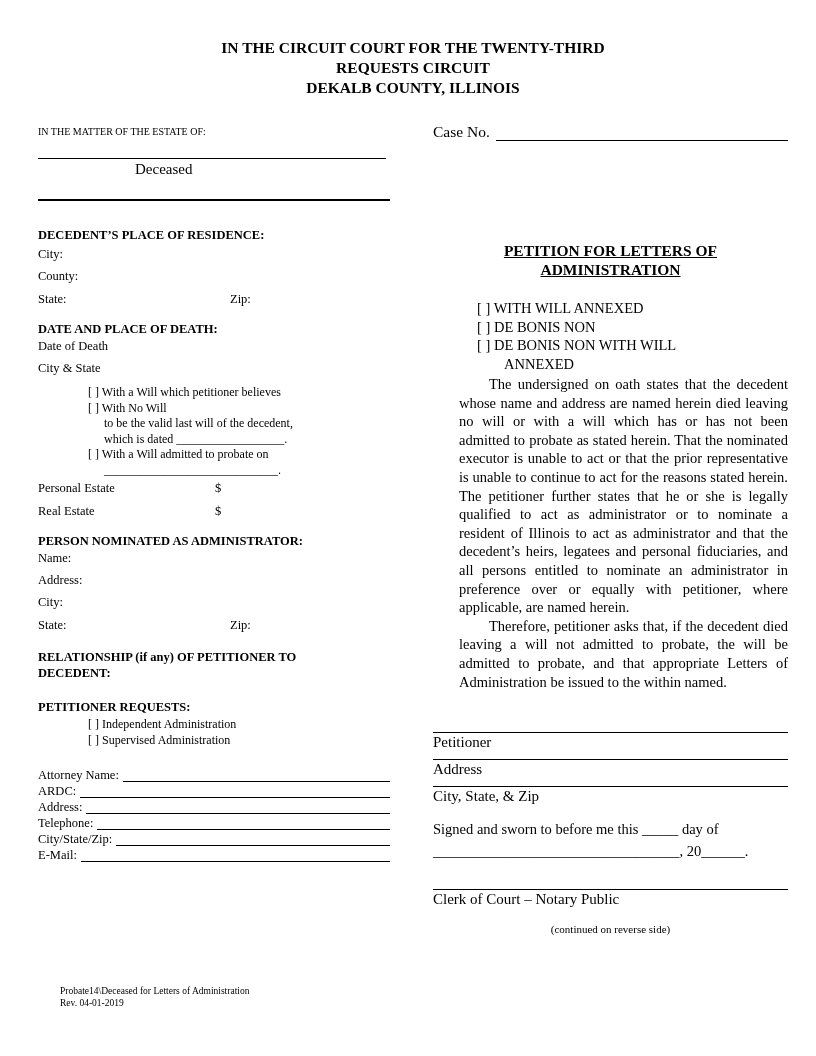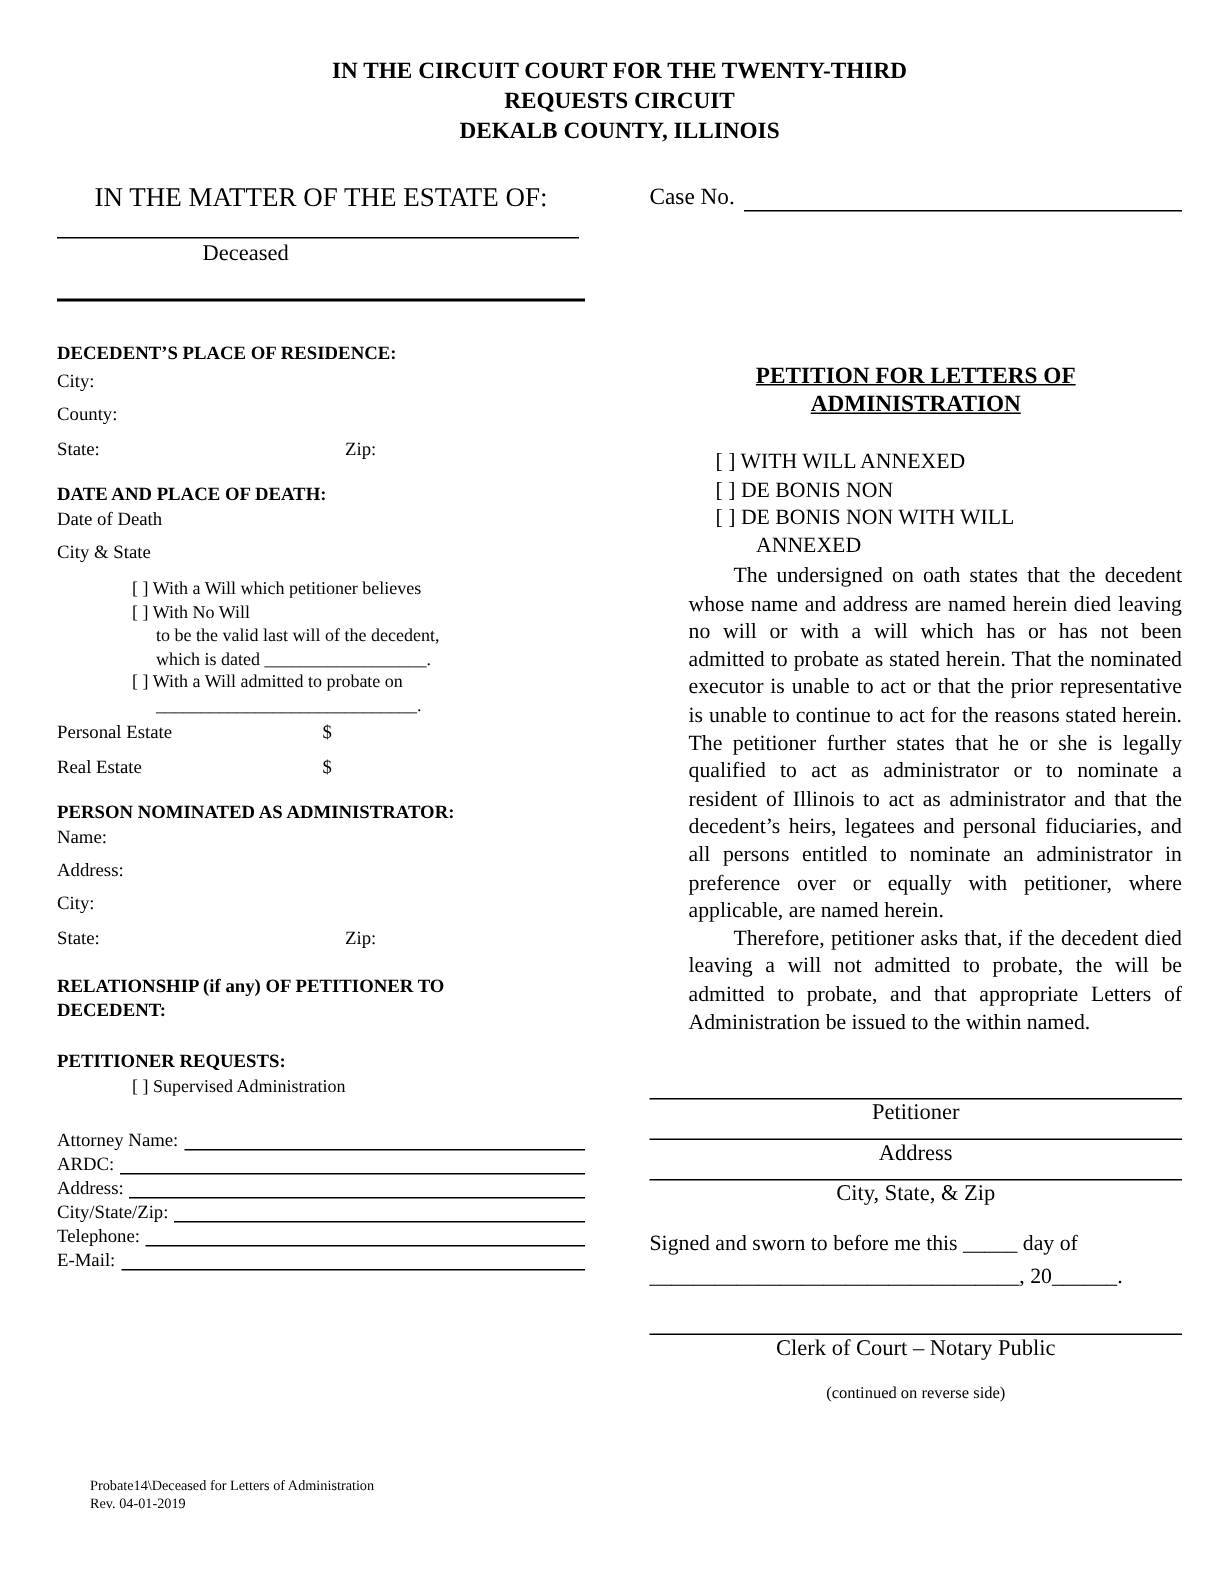--- a/index.html
+++ b/index.html
@@ -8,21 +8,21 @@
     background:#ffffff; color:#000000;
     font-family:"Liberation Serif","DejaVu Serif",serif;
     position:relative; overflow:hidden;
   }
   .page { padding:38px 28px 0 38px; }
   .court-header { text-align:center; font-weight:bold; font-size:15.5px; line-height:20px; }
   .columns { display:flex; margin-top:24px; }
   .col-left { width:352px; flex:none; }
   .col-right { width:355px; flex:none; margin-left:43px; }
 
-  .caption-estate { font-size:18px; line-height:19px;text-align:center; }
+  .caption-estate { font-size:10px; line-height:19px; }
   .deceased-line { height:18px; border-bottom:1px solid #000; width:348px; }
   .deceased-label { font-size:15px; margin-left:97px; margin-top:1px; line-height:19px; }
   .thick-rule { border-bottom:2.5px solid #000; margin-top:20px; width:352px; }
 
   .sec-heading { font-weight:bold; font-size:12.5px; line-height:16px; }
   .row { font-size:12.5px; line-height:15px; }
   .in-w192 { display:inline-block; width:192px; }
   .in-w177 { display:inline-block; width:177px; }
   .cb-block { margin-left:50px; font-size:12px; line-height:15.5px; }
   .cb-cont { margin-left:16px; }
@@ -38,21 +38,21 @@
   .petition-title { margin-top:100px; text-align:center; font-weight:bold; font-size:15.5px; line-height:19px; }
   .petition-title div { text-decoration:underline; }
 
   .r-options { margin-top:20px; margin-left:44px; font-size:14.5px; line-height:18.5px; }
   .r-opt-cont { margin-left:27px; }
 
   .para { font-size:14.5px; line-height:18.6px; text-align:justify; text-indent:30px;margin-left:26px; }
   .para1 { margin-top:2px; }
 
   .sig-line { height:8px; border-bottom:1px solid #000; }
-  .sig-label { text-align:center; font-size:15px; line-height:19px; }
+  .sig-label { text-align:left; font-size:15px; line-height:19px; }
   .sig1 { margin-top:34px; }
   .clerk { margin-top:20px; }
 
   .sworn { margin-top:12px; font-size:14.5px; line-height:22px; }
   .continued { margin-top:14px; text-align:center; font-size:11px; }
 
   .footer { position:absolute; left:60px; top:986px; font-size:9.5px; line-height:11.5px; }
 </style>
 </head>
 <body>
@@ -109,42 +109,43 @@
         <span class="in-w192">State:</span><span>Zip:</span>
       </div>
 
       <div class="sec-heading" style="margin-top:16px">
         <div>RELATIONSHIP (if any) OF PETITIONER TO</div>
         <div>DECEDENT:</div>
       </div>
 
       <div class="sec-heading" style="margin-top:18px">PETITIONER REQUESTS:</div>
       <div class="cb-block" style="margin-top:2px">
+        <div><span class="checkbox">[ ]</span> <span>Independent Administration</span></div>
         <div><span class="checkbox">[ ]</span> <span>Supervised Administration</span></div>
       </div>
 
       <div class="att-block">
         <div class="att-row">
             <span>Attorney Name:</span>
             <span class="att-fill"></span>
           </div>
         <div class="att-row">
             <span>ARDC:</span>
             <span class="att-fill"></span>
           </div>
         <div class="att-row">
             <span>Address:</span>
             <span class="att-fill"></span>
           </div>
         <div class="att-row">
+            <span>Telephone:</span>
+            <span class="att-fill"></span>
+          </div>
+        <div class="att-row">
             <span>City/State/Zip:</span>
-            <span class="att-fill"></span>
-          </div>
-        <div class="att-row">
-            <span>Telephone:</span>
             <span class="att-fill"></span>
           </div>
         <div class="att-row">
             <span>E-Mail:</span>
             <span class="att-fill"></span>
           </div>
       </div>
     </div>
 
     <div class="col-right">

